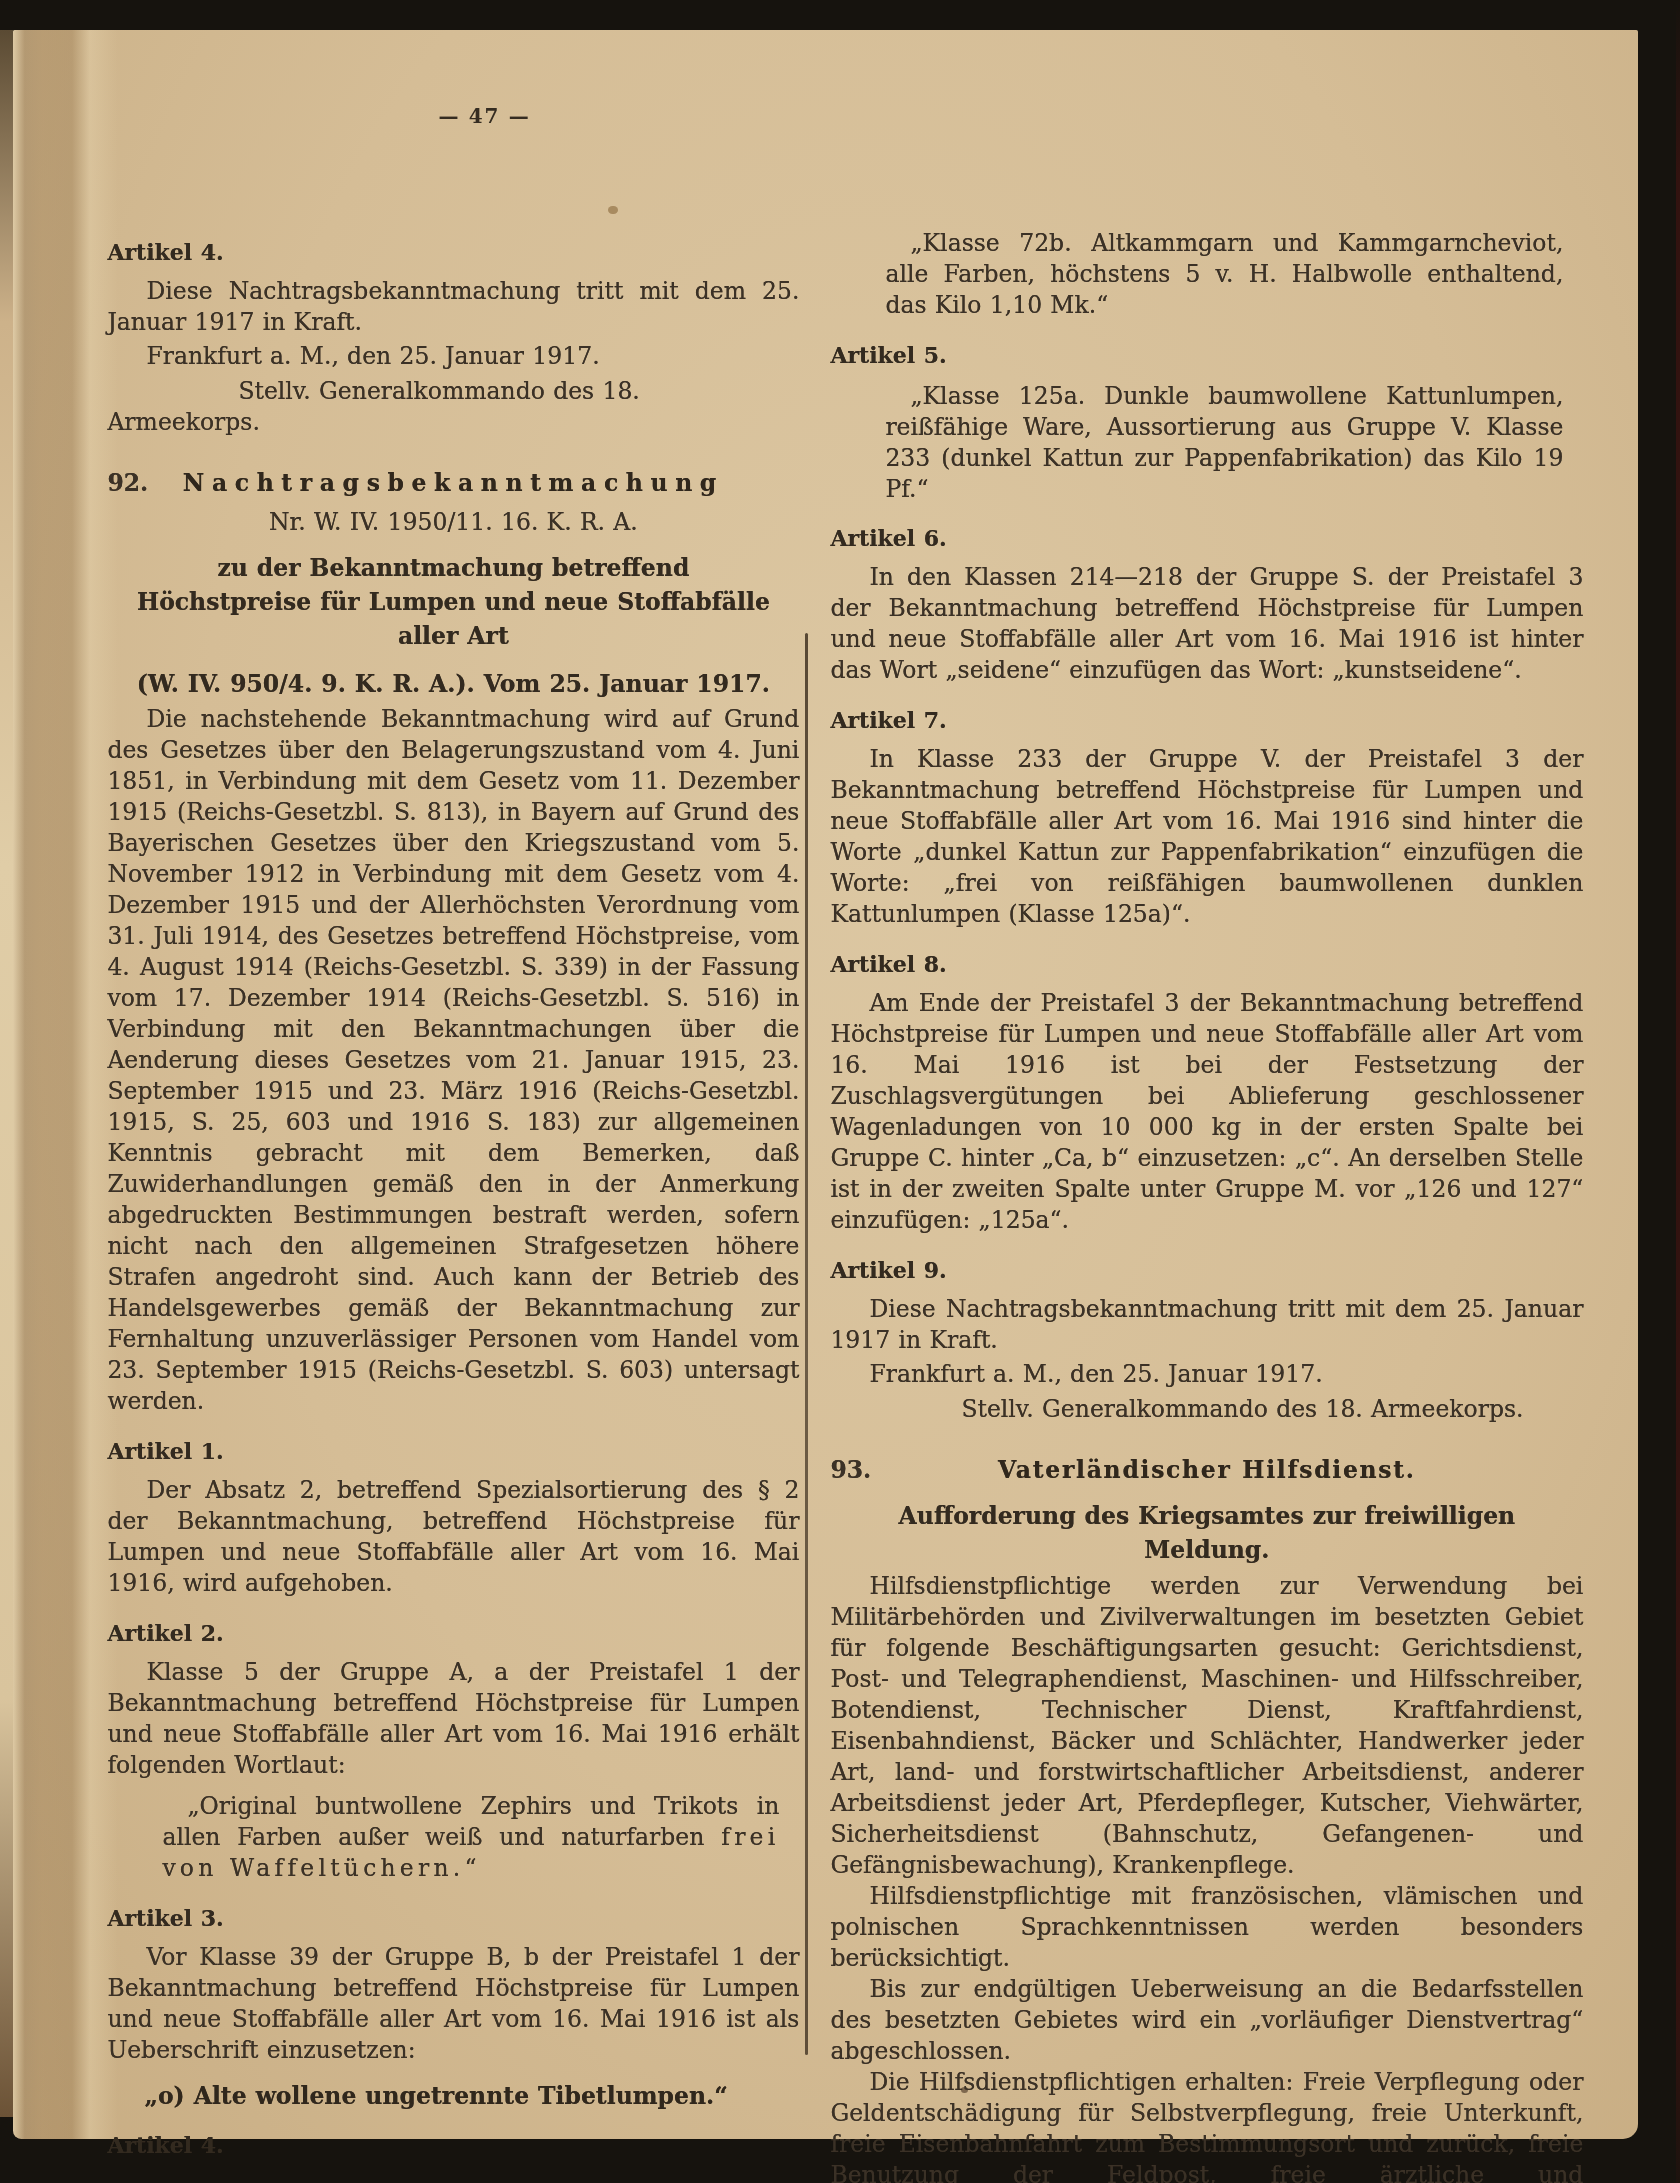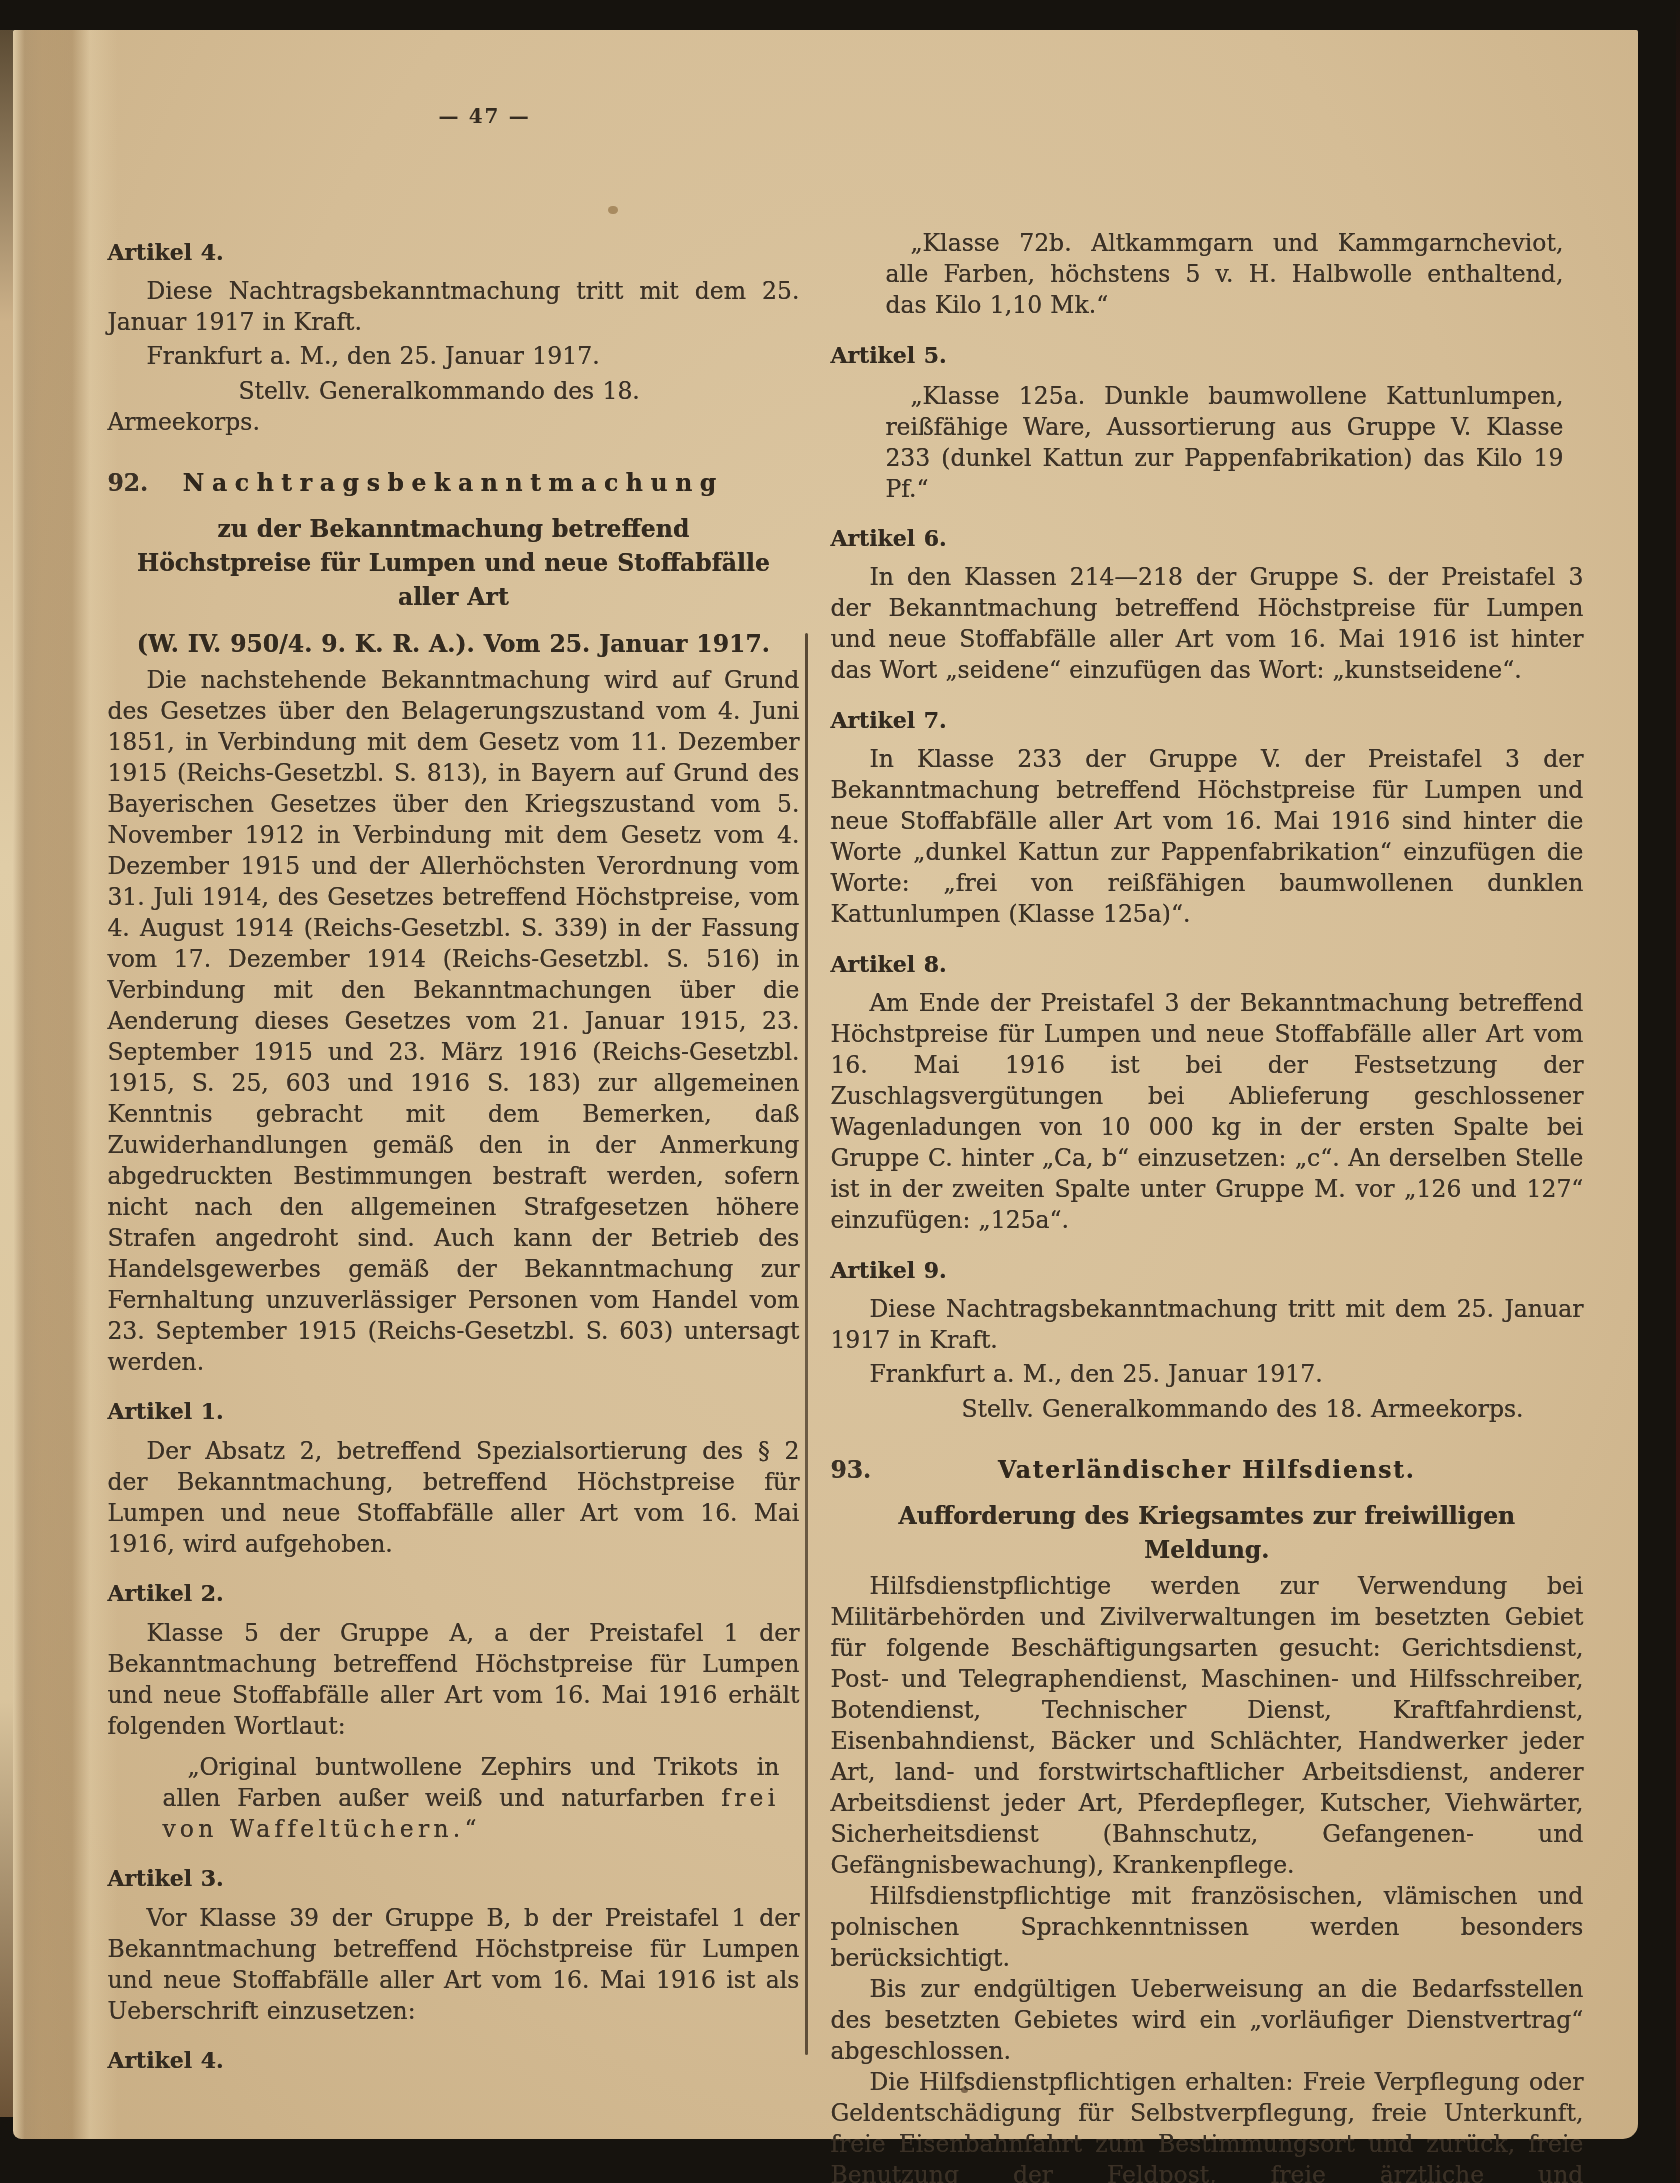--- a/index.html
+++ b/index.html
@@ -86,30 +86,32 @@
   <div class="divider"></div>
   <div class="col col-left">
       <div class="b h">Artikel 4.</div>
       <div class="b p">Diese Nachtragsbekanntmachung tritt mit dem 25. Januar 1917 in Kraft.</div>
       <div class="b pl">Frankfurt a. M., den 25. Januar 1917.</div>
       <div class="b sig">Stellv. Generalkommando des 18. Armeekorps.</div>
       <div class="b sech wide">
         <span class="sec-num">92.</span>
         <span class="sec-title">Nachtragsbekanntmachung</span>
       </div>
+      <div class="b ctr">Nr. W. IV. 1950/11. 16. K. R. A.</div>
       <div class="b sub">zu der Bekanntmachung betreffend Höchstpreise für Lumpen und neue Stoffabfälle aller Art</div>
       <div class="b sub">(W. IV. 950/4. 9. K. R. A.). Vom 25. Januar 1917.</div>
       <div class="b p">Die nachstehende Bekanntmachung wird auf Grund des Gesetzes über den Belagerungszustand vom 4. Juni 1851, in Verbindung mit dem Gesetz vom 11. Dezember 1915 (Reichs-Gesetzbl. S. 813), in Bayern auf Grund des Bayerischen Gesetzes über den Kriegszustand vom 5. November 1912 in Verbindung mit dem Gesetz vom 4. Dezember 1915 und der Allerhöchsten Verordnung vom 31. Juli 1914, des Gesetzes betreffend Höchstpreise, vom 4. August 1914 (Reichs-Gesetzbl. S. 339) in der Fassung vom 17. Dezember 1914 (Reichs-Gesetzbl. S. 516) in Verbindung mit den Bekanntmachungen über die Aenderung dieses Gesetzes vom 21. Januar 1915, 23. September 1915 und 23. März 1916 (Reichs-Gesetzbl. 1915, S. 25, 603 und 1916 S. 183) zur allgemeinen Kenntnis gebracht mit dem Bemerken, daß Zuwiderhandlungen gemäß den in der Anmerkung abgedruckten Bestimmungen bestraft werden, sofern nicht nach den allgemeinen Strafgesetzen höhere Strafen angedroht sind. Auch kann der Betrieb des Handelsgewerbes gemäß der Bekanntmachung zur Fernhaltung unzuverlässiger Personen vom Handel vom 23. September 1915 (Reichs-Gesetzbl. S. 603) untersagt werden.</div>
       <div class="b h">Artikel 1.</div>
       <div class="b p">Der Absatz 2, betreffend Spezialsortierung des § 2 der Bekanntmachung, betreffend Höchstpreise für Lumpen und neue Stoffabfälle aller Art vom 16. Mai 1916, wird aufgehoben.</div>
       <div class="b h">Artikel 2.</div>
       <div class="b p">Klasse 5 der Gruppe A, a der Preistafel 1 der Bekanntmachung betreffend Höchstpreise für Lumpen und neue Stoffabfälle aller Art vom 16. Mai 1916 erhält folgenden Wortlaut:</div>
       <div class="b q"><span>„Original buntwollene Zephirs und Trikots in allen Farben außer weiß und naturfarben </span><span class="spaced">frei von Waffeltüchern.</span><span>“</span></div>
       <div class="b h">Artikel 3.</div>
       <div class="b p">Vor Klasse 39 der Gruppe B, b der Preistafel 1 der Bekanntmachung betreffend Höchstpreise für Lumpen und neue Stoffabfälle aller Art vom 16. Mai 1916 ist als Ueberschrift einzusetzen:</div>
+      <div class="b qb">„o) Alte wollene ungetrennte Tibetlumpen.“</div>
       <div class="b h">Artikel 4.</div>
     </div>
   <div class="col col-right">
       <div class="b q">„Klasse 72b. Altkammgarn und Kammgarncheviot, alle Farben, höchstens 5 v. H. Halbwolle enthaltend, das Kilo 1,10 Mk.“</div>
       <div class="b h">Artikel 5.</div>
       <div class="b q">„Klasse 125a. Dunkle baumwollene Kattunlumpen, reißfähige Ware, Aussortierung aus Gruppe V. Klasse 233 (dunkel Kattun zur Pappenfabrikation) das Kilo 19 Pf.“</div>
       <div class="b h">Artikel 6.</div>
       <div class="b p">In den Klassen 214—218 der Gruppe S. der Preistafel 3 der Bekanntmachung betreffend Höchstpreise für Lumpen und neue Stoffabfälle aller Art vom 16. Mai 1916 ist hinter das Wort „seidene“ einzufügen das Wort: „kunstseidene“.</div>
       <div class="b h">Artikel 7.</div>
       <div class="b p">In Klasse 233 der Gruppe V. der Preistafel 3 der Bekanntmachung betreffend Höchstpreise für Lumpen und neue Stoffabfälle aller Art vom 16. Mai 1916 sind hinter die Worte „dunkel Kattun zur Pappenfabrikation“ einzufügen die Worte: „frei von reißfähigen baumwollenen dunklen Kattunlumpen (Klasse 125a)“.</div>

